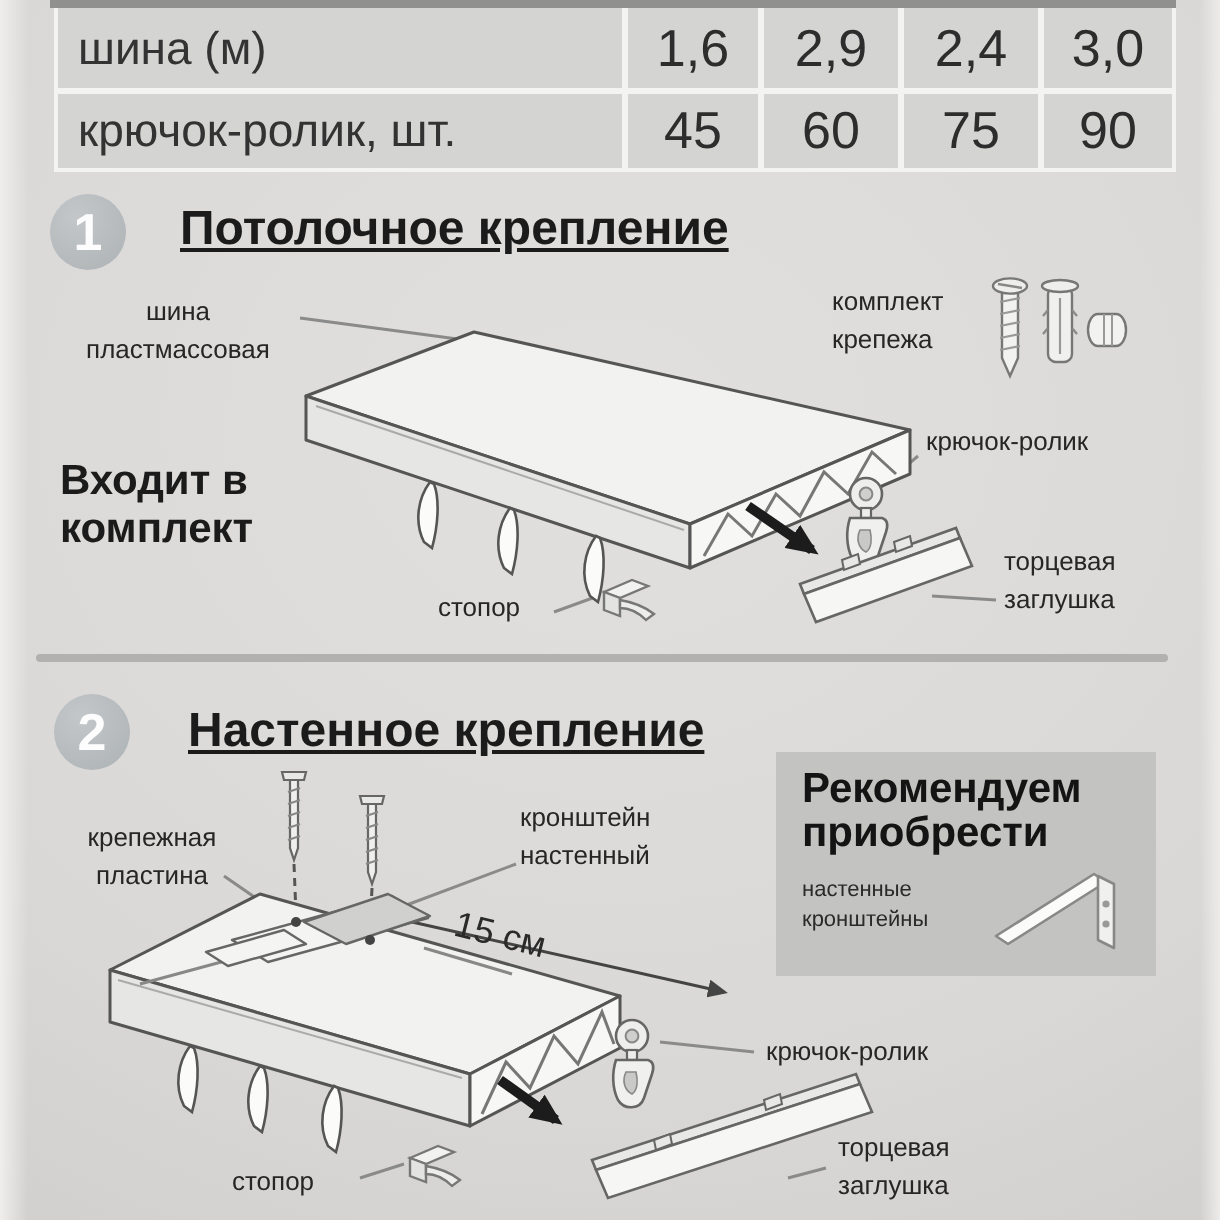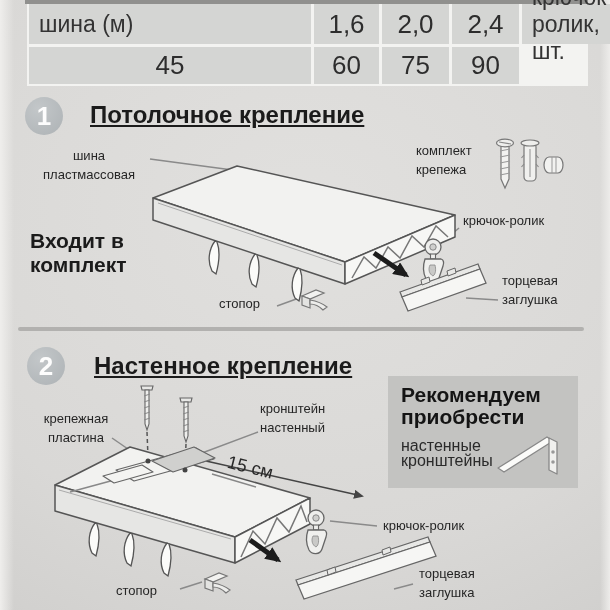--- a/index.html
+++ b/index.html
@@ -24,36 +24,37 @@
   .section-title{position:absolute;font-weight:bold;font-size:24px;color:#1b1b1b;white-space:nowrap;text-decoration:underline;}
   .divider{position:absolute;left:18px;top:327px;width:566px;height:4px;background:#b2b1af;border-radius:2px;}
   .dlabel{position:absolute;font-size:13px;line-height:19px;color:#262626;}
   .dlabel.center{text-align:center;}
   .note{position:absolute;font-weight:bold;font-size:21px;line-height:24px;color:#1b1b1b;}
   .dim{position:absolute;font-size:18px;color:#2a2a2a;transform:rotate(14deg);transform-origin:left top;white-space:nowrap;}
   .illu{position:absolute;left:0;}
   
   .reco{position:absolute;left:388px;top:376px;width:190px;height:112px;background:#c3c3c1;}
   .reco-title{position:absolute;left:13px;top:8px;width:155px;font-weight:bold;font-size:21px;line-height:22px;color:#141414;}
-  .reco-item{position:absolute;left:13px;top:62px;width:85px;font-size:16px;line-height:15px;color:#2a2a2a;}
+  .reco-item{position:absolute;left:13px;top:62px;width:85px;font-size:11px;line-height:15px;color:#2a2a2a;}
   .reco-icon{position:absolute;right:5px;bottom:6px;}
 </style>
 </head>
 <body>
 
 <div class="page">
   <div class="edge left"></div>
   <div class="edge right"></div>
   <div class="top-strip"></div>
 
   <div class="spec-table">
     <div class="cell lbl">шина (м)</div>
     <div class="cell num">1,6</div>
-    <div class="cell num">2,0</div>
+    <div class="cell num">2,9</div>
     <div class="cell num">2,4</div>
+    <div class="cell num">3,0</div>
     <div class="cell lbl">крючок-ролик, шт.</div>
     <div class="cell num">45</div>
     <div class="cell num">60</div>
     <div class="cell num">75</div>
     <div class="cell num">90</div>
   </div>
 
   <div class="badge" style="left:25px;top:97px;">1</div>
   <div class="section-title" style="left:90px;top:101px;">Потолочное крепление</div>
 

